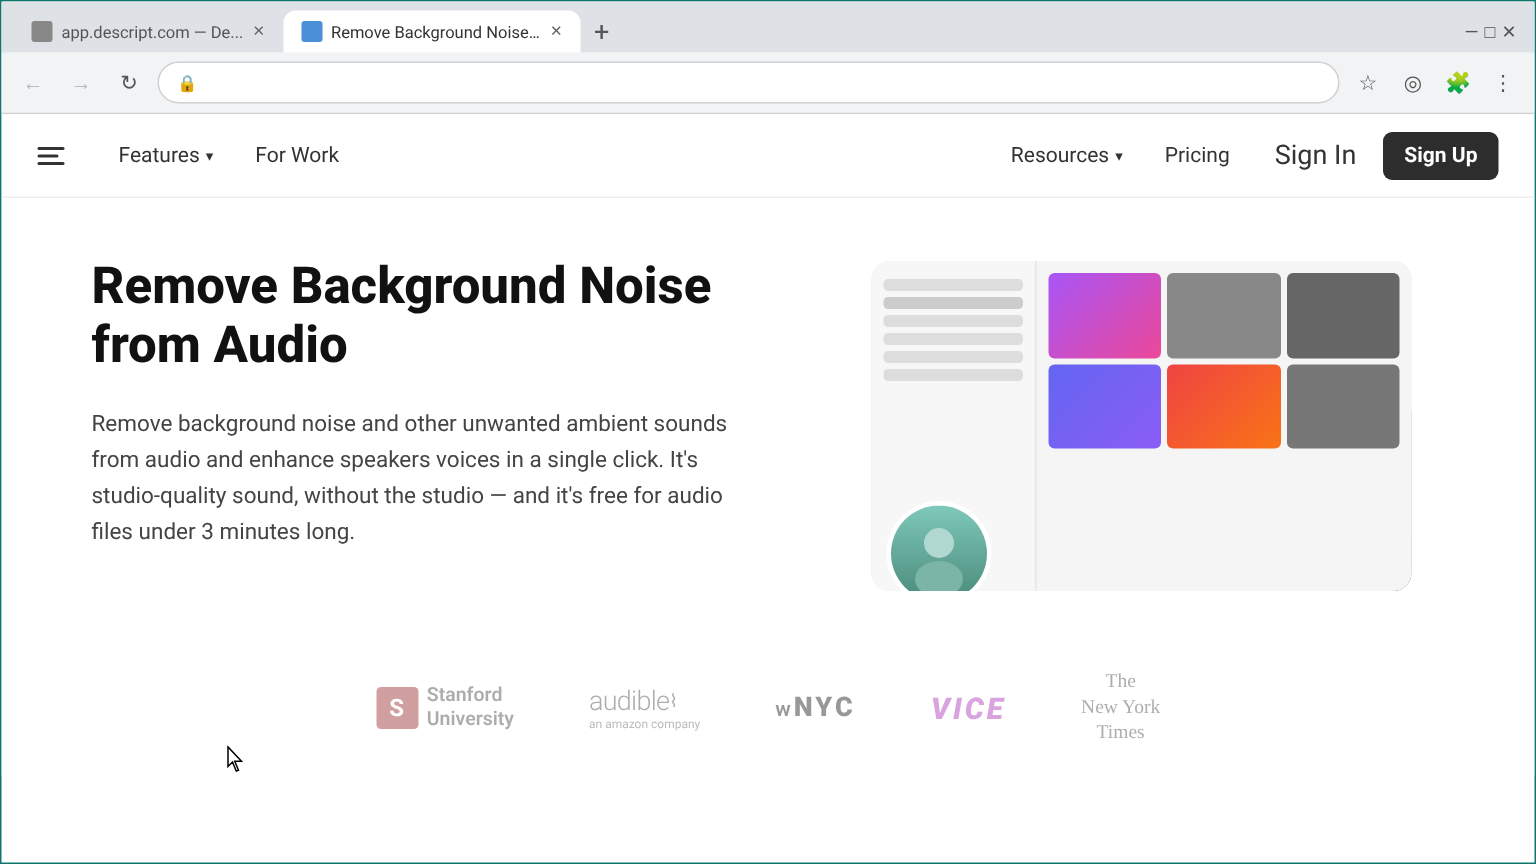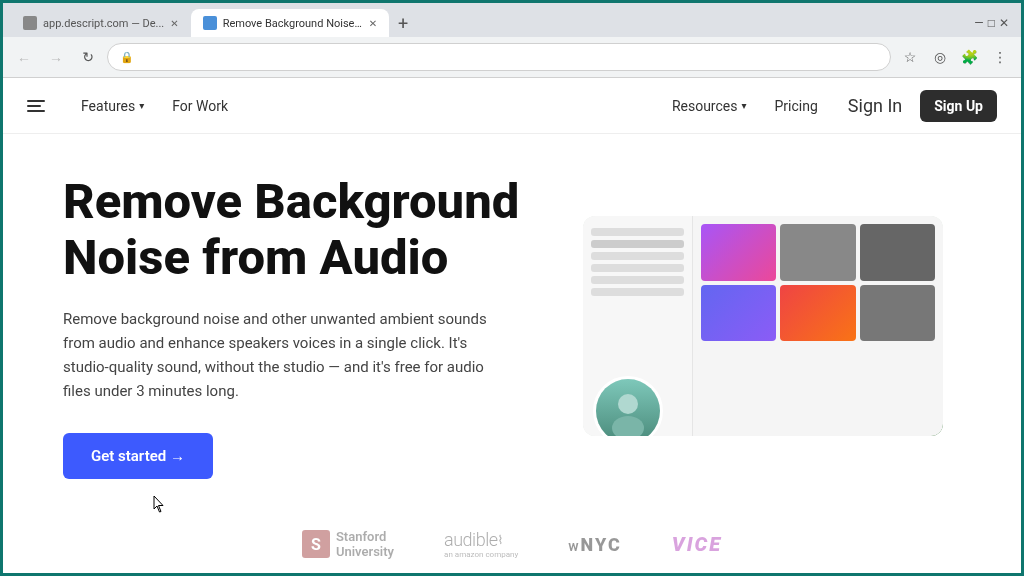--- a/index.html
+++ b/index.html
@@ -17,21 +17,21 @@
     .browser-toolbar { display: flex; align-items: center; padding: 6px 8px; gap: 6px; height: 40px; background: #f1f3f4; }
     .nav-btn { width: 26px; height: 26px; display: flex; align-items: center; justify-content: center; border-radius: 50%; cursor: pointer; color: #555; font-size: 14px; }
     .nav-btn.disabled { color: #bbb; cursor: default; }
     .address-bar { flex: 1; height: 28px; background: #fff; border: 1px solid #d0d0d0; border-radius: 14px; display: flex; align-items: center; padding: 0 12px; font-size: 12px; color: #333; gap: 6px; }
     .address-lock { color: #5a5a5a; font-size: 11px; }
     .address-text { flex: 1; font-size: 12px; color: #333; }
     .toolbar-icons { display: flex; align-items: center; gap: 4px; }
     .toolbar-icon { width: 26px; height: 26px; display: flex; align-items: center; justify-content: center; cursor: pointer; color: #555; font-size: 14px; }
 
     
-    .page-wrapper { border: 3px solid #0f766e; width: 1024px; height: 576px; position: relative; overflow: hidden; }
+    .page-wrapper { border: 1px solid #0f766e; width: 1024px; height: 576px; position: relative; overflow: hidden; }
     .browser-content { background: #fff; overflow: hidden; }
 
     
     .site-nav { display: flex; align-items: center; padding: 0 24px; height: 56px; border-bottom: 1px solid #eee; }
     .nav-logo { margin-right: 24px; }
     .logo-icon { display: flex; flex-direction: column; gap: 3px; cursor: pointer; }
     .logo-bar { height: 2px; background: #333; border-radius: 1px; }
     .logo-bar:nth-child(1) { width: 18px; }
     .logo-bar:nth-child(2) { width: 14px; }
     .logo-bar:nth-child(3) { width: 18px; }
@@ -39,21 +39,21 @@
     .nav-link { padding: 8px 12px; font-size: 14px; color: #333; cursor: pointer; display: flex; align-items: center; gap: 4px; }
     .chevron { font-size: 10px; }
     .nav-right { margin-left: auto; display: flex; align-items: center; gap: 4px; }
     .nav-right .nav-link { font-size: 14px; }
     .sign-in-btn { padding: 8px 14px; font-size: 18px; color: #333; cursor: pointer; }
     .sign-up-btn { padding: 8px 14px; font-size: 14px; background: #2d2d2d; color: #fff; border-radius: 6px; cursor: pointer; font-weight: 700; }
 
     
     .hero { display: flex; padding: 40px 60px 30px; align-items: center; gap: 40px; }
     .hero-text { flex: 1; max-width: 480px; }
-    .hero-title { font-size: 49px; font-weight: 800; line-height: 1.15; color: #111; margin-bottom: 20px; }
+    .hero-title { font-size: 34px; font-weight: 800; line-height: 1.15; color: #111; margin-bottom: 20px; }
     .hero-desc { font-size: 15px; color: #444; line-height: 1.6; margin-bottom: 30px; max-width: 440px; }
     .hero-cta { display: inline-flex; align-items: center; background: #3d5afe; color: #fff; padding: 14px 28px; border-radius: 6px; font-size: 15px; font-weight: 600; cursor: pointer; }
 
     
     .hero-image { flex: 0 0 360px; height: 220px; border-radius: 12px; overflow: hidden; position: relative; background: #e8ede8; }
     .app-screenshot { width: 100%; height: 100%; background: #f5f5f5; border-radius: 12px; overflow: hidden; display: flex; position: relative; }
     .app-sidebar { width: 110px; background: #f7f7f7; border-right: 1px solid #e5e5e5; padding: 8px 0; }
     .sidebar-item-sm { height: 8px; background: #ddd; border-radius: 3px; margin: 4px 8px; }
     .sidebar-item-sm.active { background: #ccc; }
     .app-main { flex: 1; padding: 8px; }
@@ -161,23 +161,20 @@
         <div class="sign-up-btn">
           <span>Sign Up</span>
         </div>
       </div>
     </nav>
 
     <div class="hero">
       <div class="hero-text">
         <h1 class="hero-title">Remove Background Noise from Audio</h1>
         <p class="hero-desc">Remove background noise and other unwanted ambient sounds from audio and enhance speakers voices in a single click. It's studio-quality sound, without the studio — and it's free for audio files under 3 minutes long.</p>
-        <div class="hero-cta">
-          <span>Get started →</span>
-        </div>
       </div>
 
       <div class="hero-image">
         <div class="leaves-bg"></div>
         <div class="app-screenshot">
           <div class="app-sidebar">
             <div class="sidebar-item-sm"></div>
             <div class="sidebar-item-sm active"></div>
             <div class="sidebar-item-sm"></div>
             <div class="sidebar-item-sm"></div>
@@ -222,20 +219,23 @@
         </div>
       </div>
       <div class="logo-item">
         <div class="wnyc-styled">
           <span style="font-size:14px; font-weight:600;">w</span><span style="font-size:18px; font-weight:900;">NYC</span>
         </div>
       </div>
       <div class="logo-item">
         <div class="vice-text">VICE</div>
       </div>
+      <div class="logo-item">
+        <div class="nyt-text">The<br>New York<br>Times</div>
+      </div>
     </div>
   </div>
 
   <div class="cursor">
     <svg width="12" height="18" viewBox="0 0 12 18" fill="none" xmlns="http://www.w3.org/2000/svg">
       <path d="M1 1L1 14L4 11L6.5 17L8 16.5L5.5 10.5L10 10.5L1 1Z" fill="white" stroke="black" stroke-width="1"></path>
     </svg>
   </div>
 </div>
 

